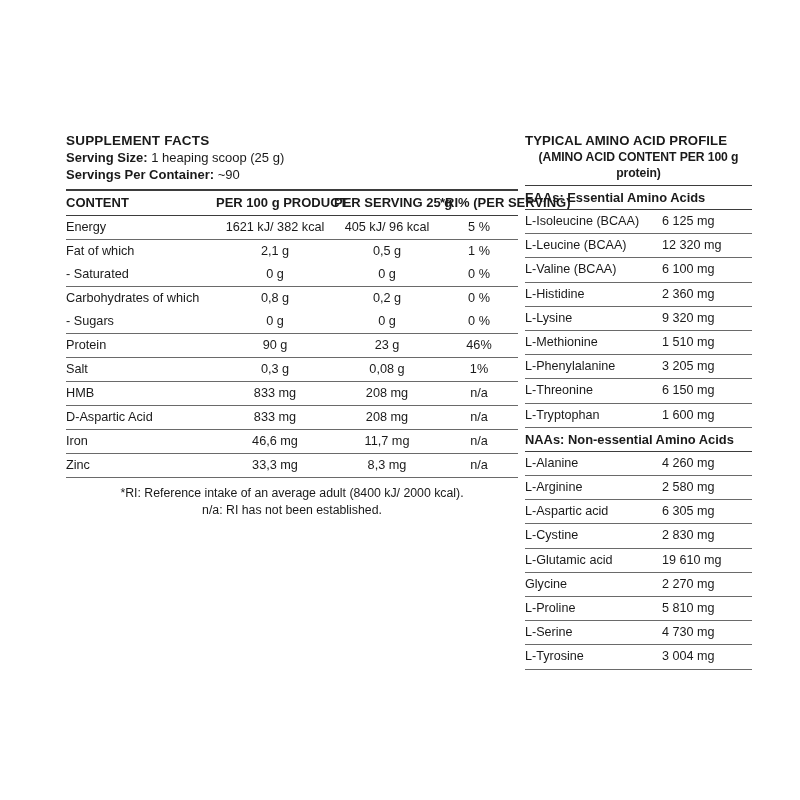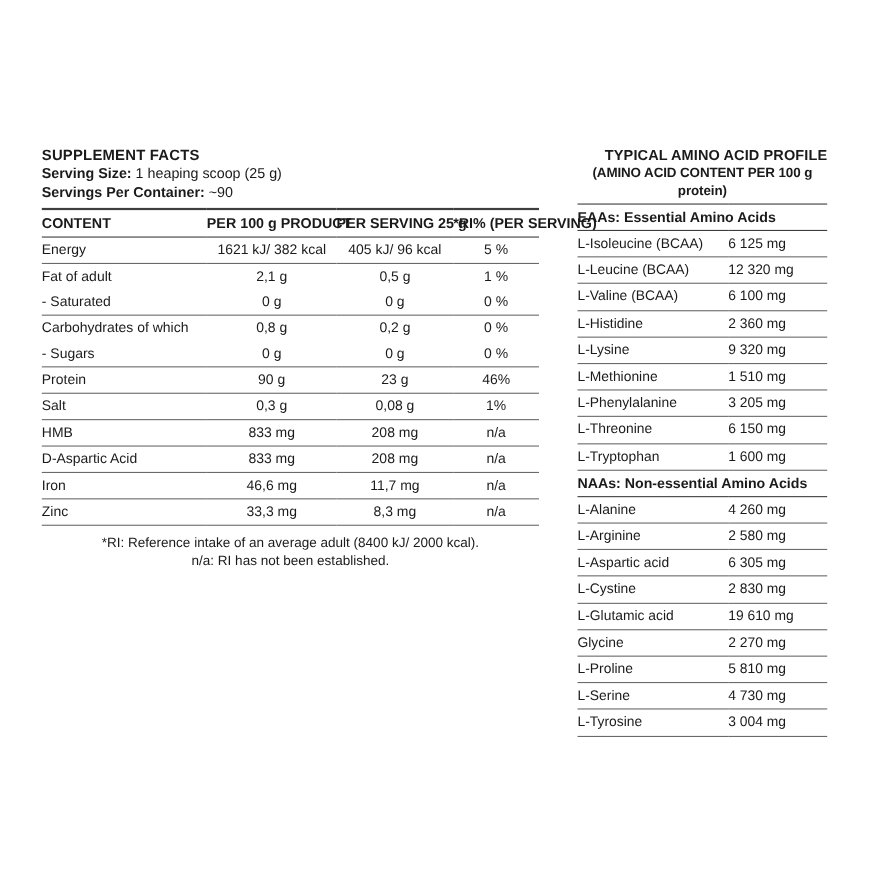--- a/index.html
+++ b/index.html
@@ -19,21 +19,21 @@
   .page {
     position: absolute;
     left: 0; top: 0;
     width: 800px;
     height: 800px;
   }
 
   
   .left-panel {
     position: absolute;
-    left: 38px;
+    left: 66px;
     top: 132px;
     width: 452px;
   }
 
   .sf-title {
     font-size: 13.5px;
     font-weight: bold;
     letter-spacing: 0.2px;
     line-height: 17px;
     margin: 0 0 1px 0;
@@ -100,21 +100,21 @@
   
   .right-panel {
     position: absolute;
     left: 525px;
     top: 132px;
     width: 227px;
   }
   .aa-title {
     font-size: 13.2px;
     font-weight: bold;
-    text-align: right;
+    text-align: left;
     line-height: 17px;
     margin: 0;
     letter-spacing: 0.1px;
   }
   .aa-subtitle {
     font-size: 12.2px;
     font-weight: bold;
     text-align: center;
     line-height: 16px;
     margin: 0 0 4px 0;
@@ -186,21 +186,21 @@
         </tr>
       </thead>
       <tbody class="nut-body" id="nut-body">
           <tr class="sep-bottom">
             <td class="l">Energy</td>
             <td class="c">1621 kJ/ 382 kcal</td>
             <td class="c">405 kJ/ 96 kcal</td>
             <td class="c">5 %</td>
           </tr>
           <tr class="no-rule">
-            <td class="l">Fat of adult</td>
+            <td class="l">Fat of which</td>
             <td class="c">2,1 g</td>
             <td class="c">0,5 g</td>
             <td class="c">1 %</td>
           </tr>
           <tr class="sep-bottom">
             <td class="l">- Saturated</td>
             <td class="c">0 g</td>
             <td class="c">0 g</td>
             <td class="c">0 %</td>
           </tr>

